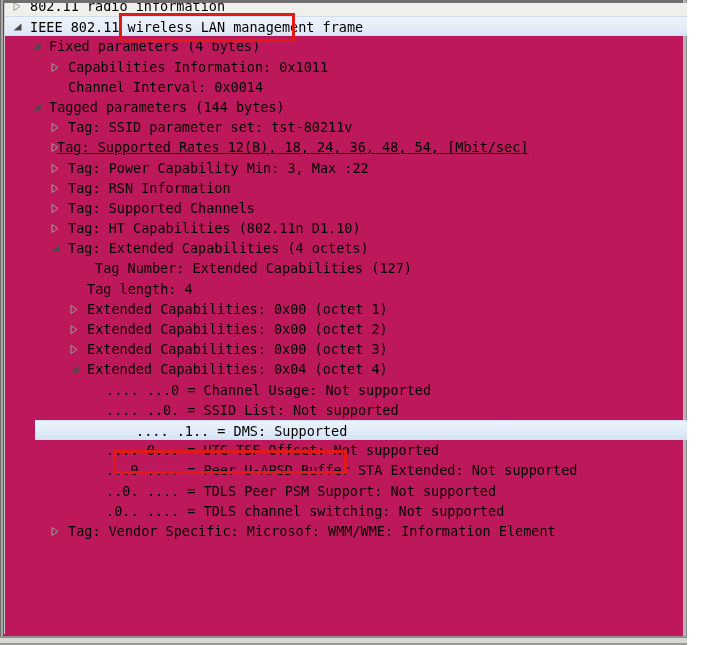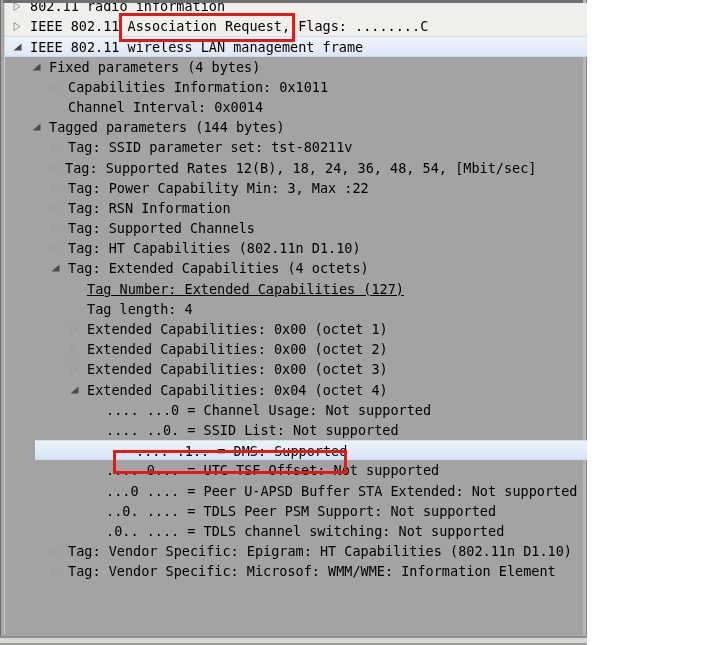--- a/index.html
+++ b/index.html
@@ -9,24 +9,24 @@
   }
   body {
     width: 705px;
     height: 645px;
     font-family: "DejaVu Sans Mono", "Liberation Mono", monospace;
     overflow: hidden;
   }
 
   #packet-detail-pane {
     position: relative;
-    width: 587px;
+    width: 687px;
     height: 645px;
     box-sizing: border-box;
-    background: #a3a3a3;
+    background: #be185d;
     overflow: hidden;
   }
 
   
   .frame-top {
     position: absolute;
     left: 0; top: 0;
     width: 705px; height: 3px;
     background: #6f6f6f;
   }
@@ -157,33 +157,23 @@
         <div class="tree-row bg-gray">
           <span class="row-inner">
             <span class="twisty" style="left: 8px;">
               <svg width="8" height="9" viewBox="0 0 8 9" aria-hidden="true">
                 <path d="M1 0.5 L7 4.5 L1 8.5 Z" fill="none" stroke="#9a9a9a" stroke-width="1"></path>
               </svg>
             </span>
             <span class="row-label" style="left: 25px;">802.11 radio information</span>
           </span>
         </div>
-        <div class="tree-row bg-gray">
+        <div class="tree-row bg-blueband">
           <span class="row-inner">
             <span class="twisty" style="left: 8px;">
-              <svg width="8" height="9" viewBox="0 0 8 9" aria-hidden="true">
-                <path d="M1 0.5 L7 4.5 L1 8.5 Z" fill="none" stroke="#9a9a9a" stroke-width="1"></path>
-              </svg>
-            </span>
-            <span class="row-label" style="left: 25px;">IEEE 802.11 Association Request, Flags: ........C</span>
-          </span>
-        </div>
-        <div class="tree-row bg-blueband">
-          <span class="row-inner">
-            <span class="twisty" style="left: 8px;">
               <svg width="9" height="8" viewBox="0 0 9 8" aria-hidden="true">
                 <path d="M8.5 0.5 L8.5 7.5 L0.5 7.5 Z" fill="#4a4a4a"></path>
               </svg>
             </span>
             <span class="row-label" style="left: 25px;">IEEE 802.11 wireless LAN management frame</span>
           </span>
         </div>
         <div class="tree-row">
           <span class="row-inner">
             <span class="twisty" style="left: 27px;">
@@ -229,21 +219,21 @@
             <span class="row-label" style="left: 63px;">Tag: SSID parameter set: tst-80211v</span>
           </span>
         </div>
         <div class="tree-row">
           <span class="row-inner">
             <span class="twisty" style="left: 46px;">
               <svg width="8" height="9" viewBox="0 0 8 9" aria-hidden="true">
                 <path d="M1 0.5 L7 4.5 L1 8.5 Z" fill="none" stroke="#9a9a9a" stroke-width="1"></path>
               </svg>
             </span>
-            <span class="row-label" style="left: 60px;">Tag: Supported Rates 12(B), 18, 24, 36, 48, 54, [Mbit/sec]</span>
+            <span class="row-label" style="left: 52px; text-decoration: underline;">Tag: Supported Rates 12(B), 18, 24, 36, 48, 54, [Mbit/sec]</span>
           </span>
         </div>
         <div class="tree-row">
           <span class="row-inner">
             <span class="twisty" style="left: 46px;">
               <svg width="8" height="9" viewBox="0 0 8 9" aria-hidden="true">
                 <path d="M1 0.5 L7 4.5 L1 8.5 Z" fill="none" stroke="#9a9a9a" stroke-width="1"></path>
               </svg>
             </span>
             <span class="row-label" style="left: 63px;">Tag: Power Capability Min: 3, Max :22</span>
@@ -284,21 +274,21 @@
             <span class="twisty" style="left: 46px;">
               <svg width="9" height="8" viewBox="0 0 9 8" aria-hidden="true">
                 <path d="M8.5 0.5 L8.5 7.5 L0.5 7.5 Z" fill="#4a4a4a"></path>
               </svg>
             </span>
             <span class="row-label" style="left: 63px;">Tag: Extended Capabilities (4 octets)</span>
           </span>
         </div>
         <div class="tree-row">
           <span class="row-inner">
-            <span class="row-label" style="left: 82px; text-decoration: underline;">Tag Number: Extended Capabilities (127)</span>
+            <span class="row-label" style="left: 90px;">Tag Number: Extended Capabilities (127)</span>
           </span>
         </div>
         <div class="tree-row">
           <span class="row-inner">
             <span class="row-label" style="left: 82px;">Tag length: 4</span>
           </span>
         </div>
         <div class="tree-row">
           <span class="row-inner">
             <span class="twisty" style="left: 65px;">
@@ -365,30 +355,20 @@
           </span>
         </div>
         <div class="tree-row">
           <span class="row-inner">
             <span class="row-label" style="left: 101px;">..0. .... = TDLS Peer PSM Support: Not supported</span>
           </span>
         </div>
         <div class="tree-row">
           <span class="row-inner">
             <span class="row-label" style="left: 101px;">.0.. .... = TDLS channel switching: Not supported</span>
-          </span>
-        </div>
-        <div class="tree-row">
-          <span class="row-inner">
-            <span class="twisty" style="left: 46px;">
-              <svg width="8" height="9" viewBox="0 0 8 9" aria-hidden="true">
-                <path d="M1 0.5 L7 4.5 L1 8.5 Z" fill="none" stroke="#9a9a9a" stroke-width="1"></path>
-              </svg>
-            </span>
-            <span class="row-label" style="left: 63px;">Tag: Vendor Specific: Epigram: HT Capabilities (802.11n D1.10)</span>
           </span>
         </div>
         <div class="tree-row">
           <span class="row-inner">
             <span class="twisty" style="left: 46px;">
               <svg width="8" height="9" viewBox="0 0 8 9" aria-hidden="true">
                 <path d="M1 0.5 L7 4.5 L1 8.5 Z" fill="none" stroke="#9a9a9a" stroke-width="1"></path>
               </svg>
             </span>
             <span class="row-label" style="left: 63px;">Tag: Vendor Specific: Microsof: WMM/WME: Information Element</span>

